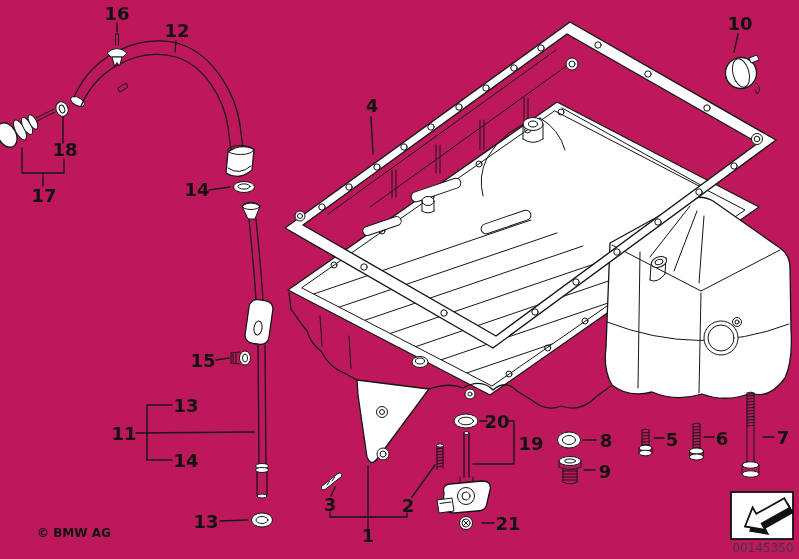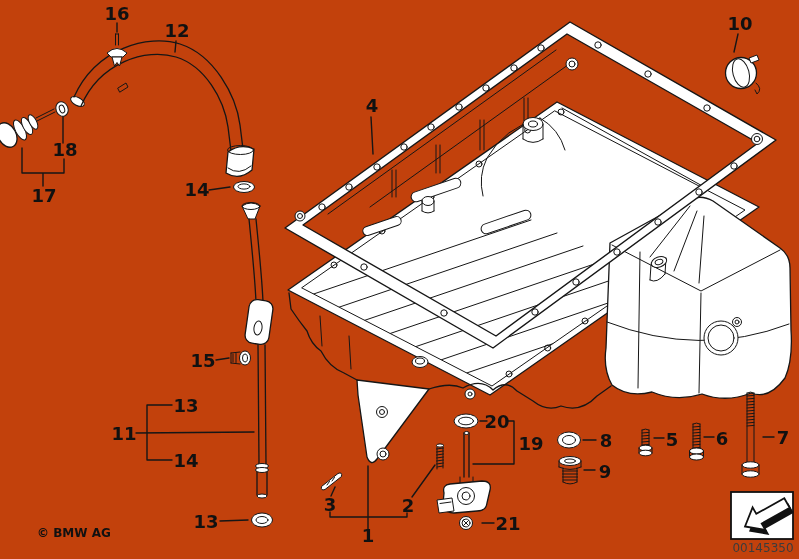--- a/index.html
+++ b/index.html
@@ -1,16 +1,16 @@
 <!DOCTYPE html>
 <html><head>
 <meta charset="utf-8">
 <style>
   html,body{margin:0;padding:0;background:#fff;}
-  .stage{position:relative;width:799px;height:559px;background:#c2410c;overflow:hidden;
+  .stage{position:relative;width:799px;height:559px;background:#be185d;overflow:hidden;
          font-family:"DejaVu Sans", "Liberation Sans", sans-serif;}
   svg{display:block}
   .callout{font-family:"DejaVu Sans","Liberation Sans",sans-serif;font-weight:bold;font-size:18px;fill:#111;}
   .small-label{font-family:"DejaVu Sans","Liberation Sans",sans-serif;font-size:12px;fill:#111;font-weight:bold;}
   .code-label{font-family:"DejaVu Sans","Liberation Sans",sans-serif;font-size:12px;fill:#3c3c3c;}
   .ln{stroke:#161616;fill:none;stroke-width:1.3;stroke-linecap:round;stroke-linejoin:round;}
   .lnthin{stroke:#161616;fill:none;stroke-width:1;stroke-linecap:round;stroke-linejoin:round;}
   .wh{fill:#ffffff;stroke:#161616;stroke-width:1.3;stroke-linejoin:round;}
   .whthin{fill:#ffffff;stroke:#161616;stroke-width:1;stroke-linejoin:round;}
   .leader{stroke:#161616;stroke-width:1.4;fill:none;stroke-linecap:round;}

